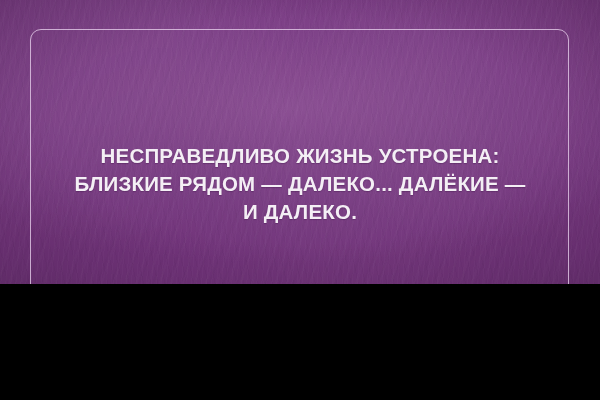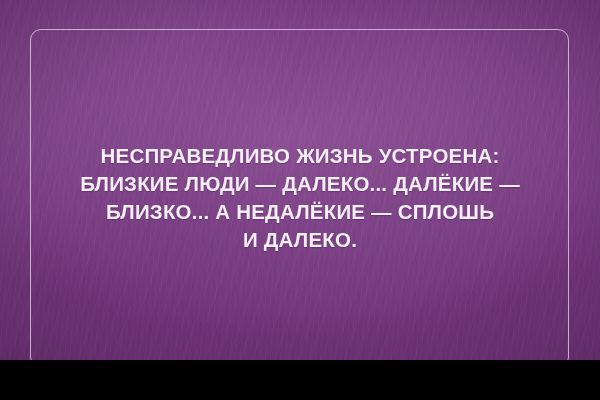--- a/index.html
+++ b/index.html
@@ -3,21 +3,21 @@
 <meta charset="utf-8">
 <style>
   html, body {
     margin: 0;
     padding: 0;
     background: #000;
   }
   #card {
     position: relative;
     width: 600px;
-    height: 360px;
+    height: 284px;
     overflow: hidden;
     font-family: "Liberation Sans", sans-serif;
     background-color: #7e3f87;
   }
 
   
   .bg-base {
     position: absolute;
     inset: 0;
     background:
@@ -112,18 +112,17 @@
   <div class="bg-base"></div>
   <div class="bg-tex-a"></div>
   <div class="bg-tex-b"></div>
   <div class="bg-tex-c"></div>
   <div class="bg-vignette"></div>
 
   <div class="frame"></div>
 
   <div class="caption">
     <span class="line">НЕСПРАВЕДЛИВО ЖИЗНЬ УСТРОЕНА:</span>
-    <span class="line">БЛИЗКИЕ ЛЮДИ — ДАЛЕКО... ДАЛЁКИЕ —</span>
-    <span class="line">БЛИЗКО... А НЕДАЛЁКИЕ — СПЛОШЬ</span>
+    <span class="line">БЛИЗКИЕ РЯДОМ — ДАЛЕКО... ДАЛЁКИЕ —</span>
     <span class="line">И ДАЛЕКО.</span>
   </div>
 
 </div>
 
 </body></html>

